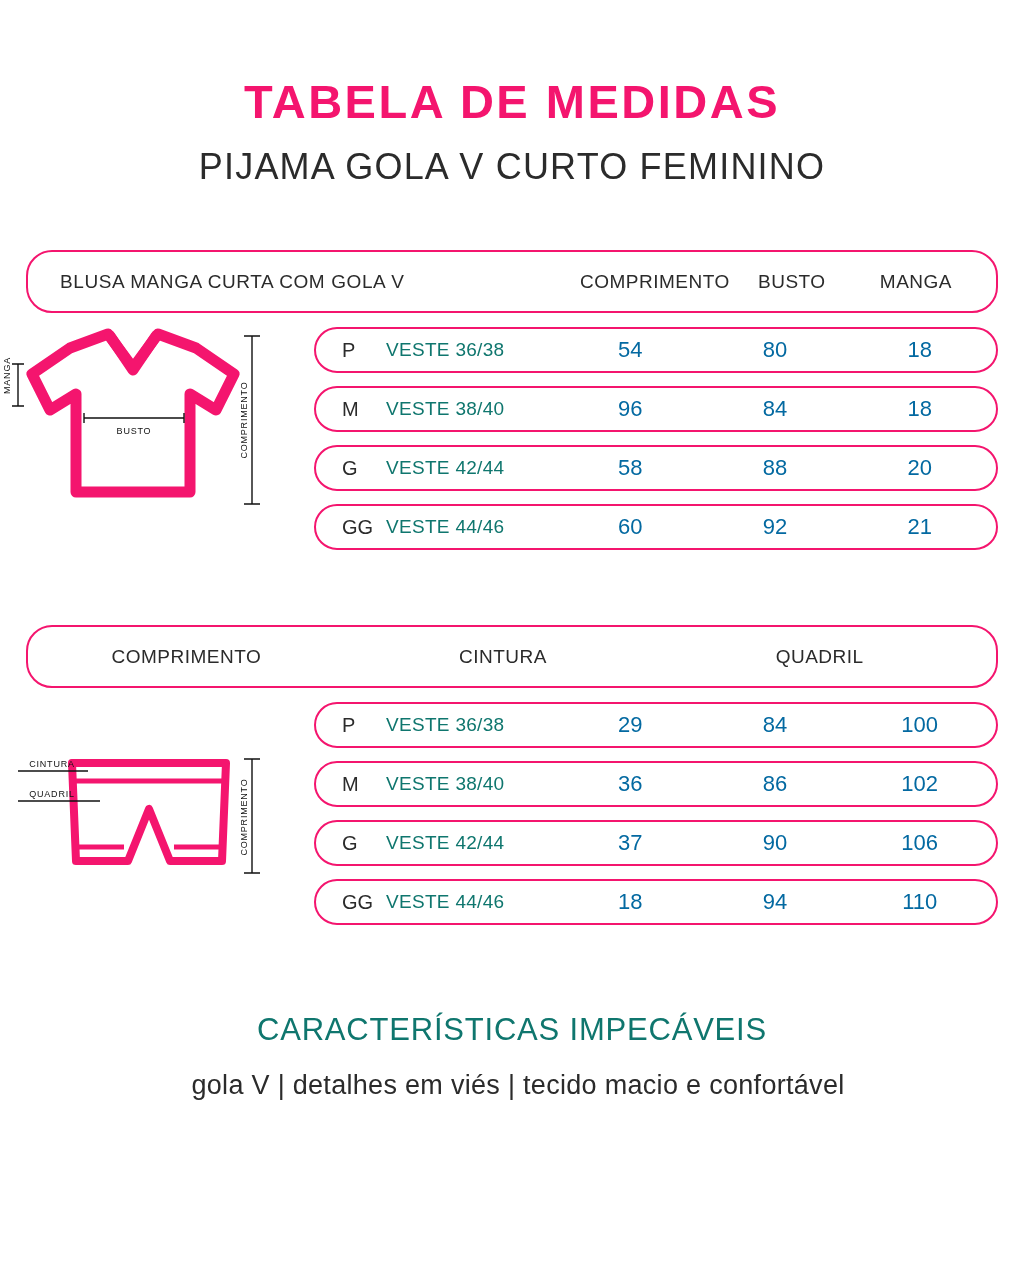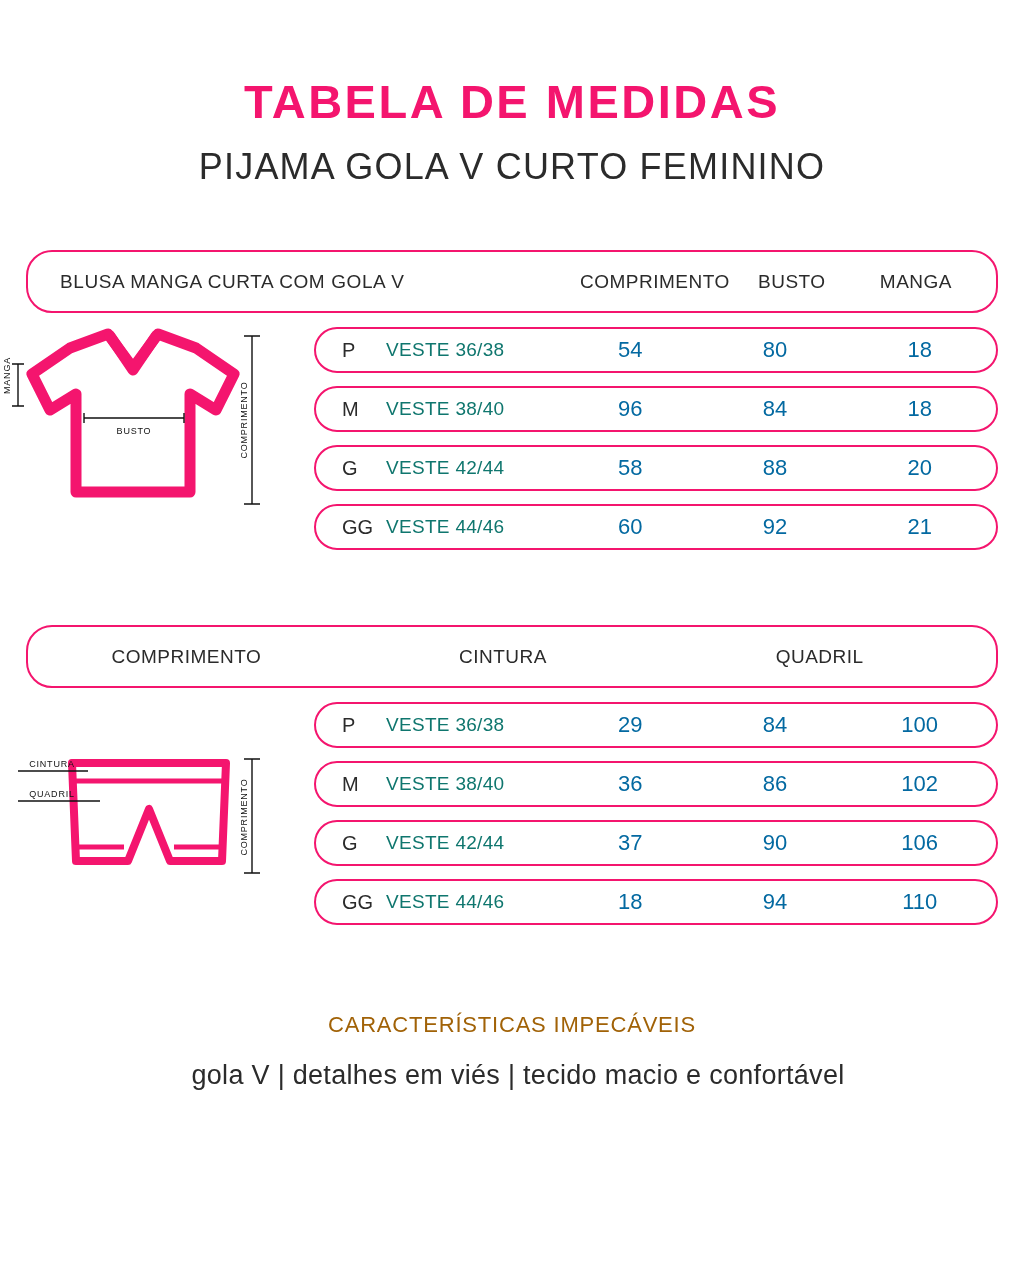--- a/index.html
+++ b/index.html
@@ -131,22 +131,22 @@
 
   
   .footer {
     position: absolute;
     top: 1012px;
     left: 0;
     width: 1024px;
     text-align: center;
   }
   .footer-title {
-    font-size: 22px;
-    color: #a16207;
+    font-size: 31px;
+    color: #0f766e;
     letter-spacing: 0.8px;
     margin: 0;
     font-weight: 400;
   }
   .footer-sub {
     font-size: 27px;
     color: #2b2b2b;
     letter-spacing: 0.3px;
     margin: 22px 0 0 0;
     font-weight: 400;

